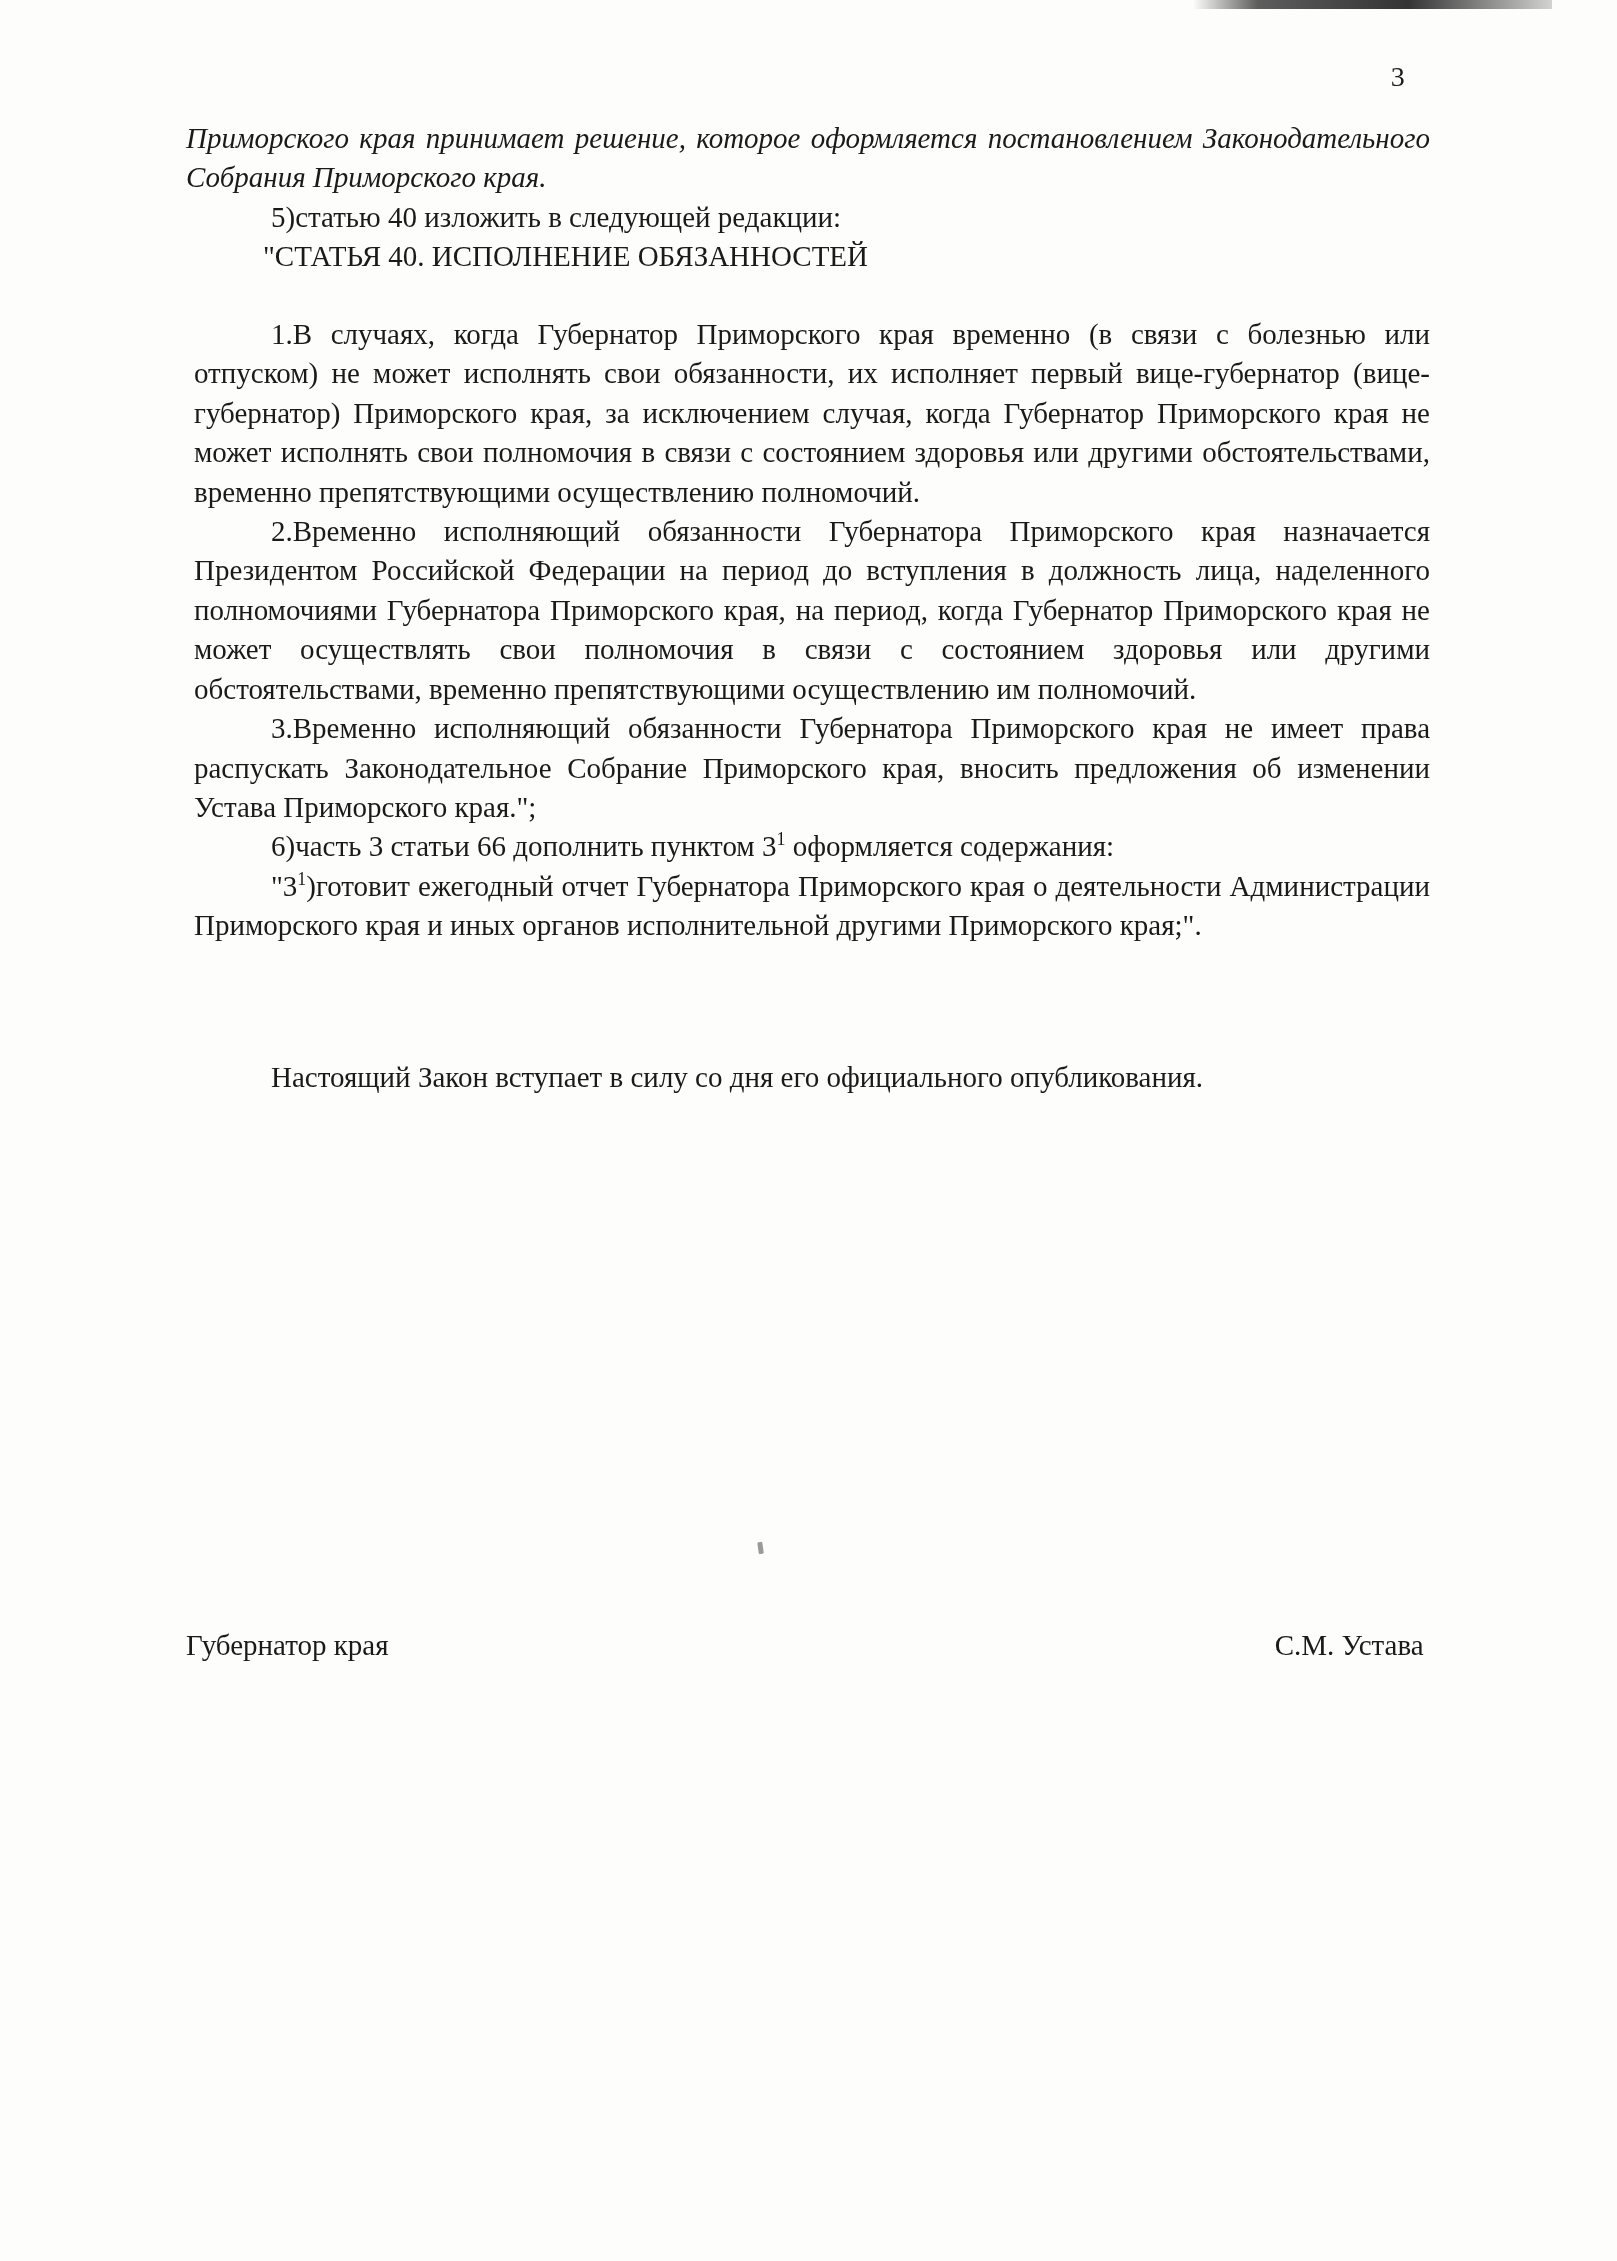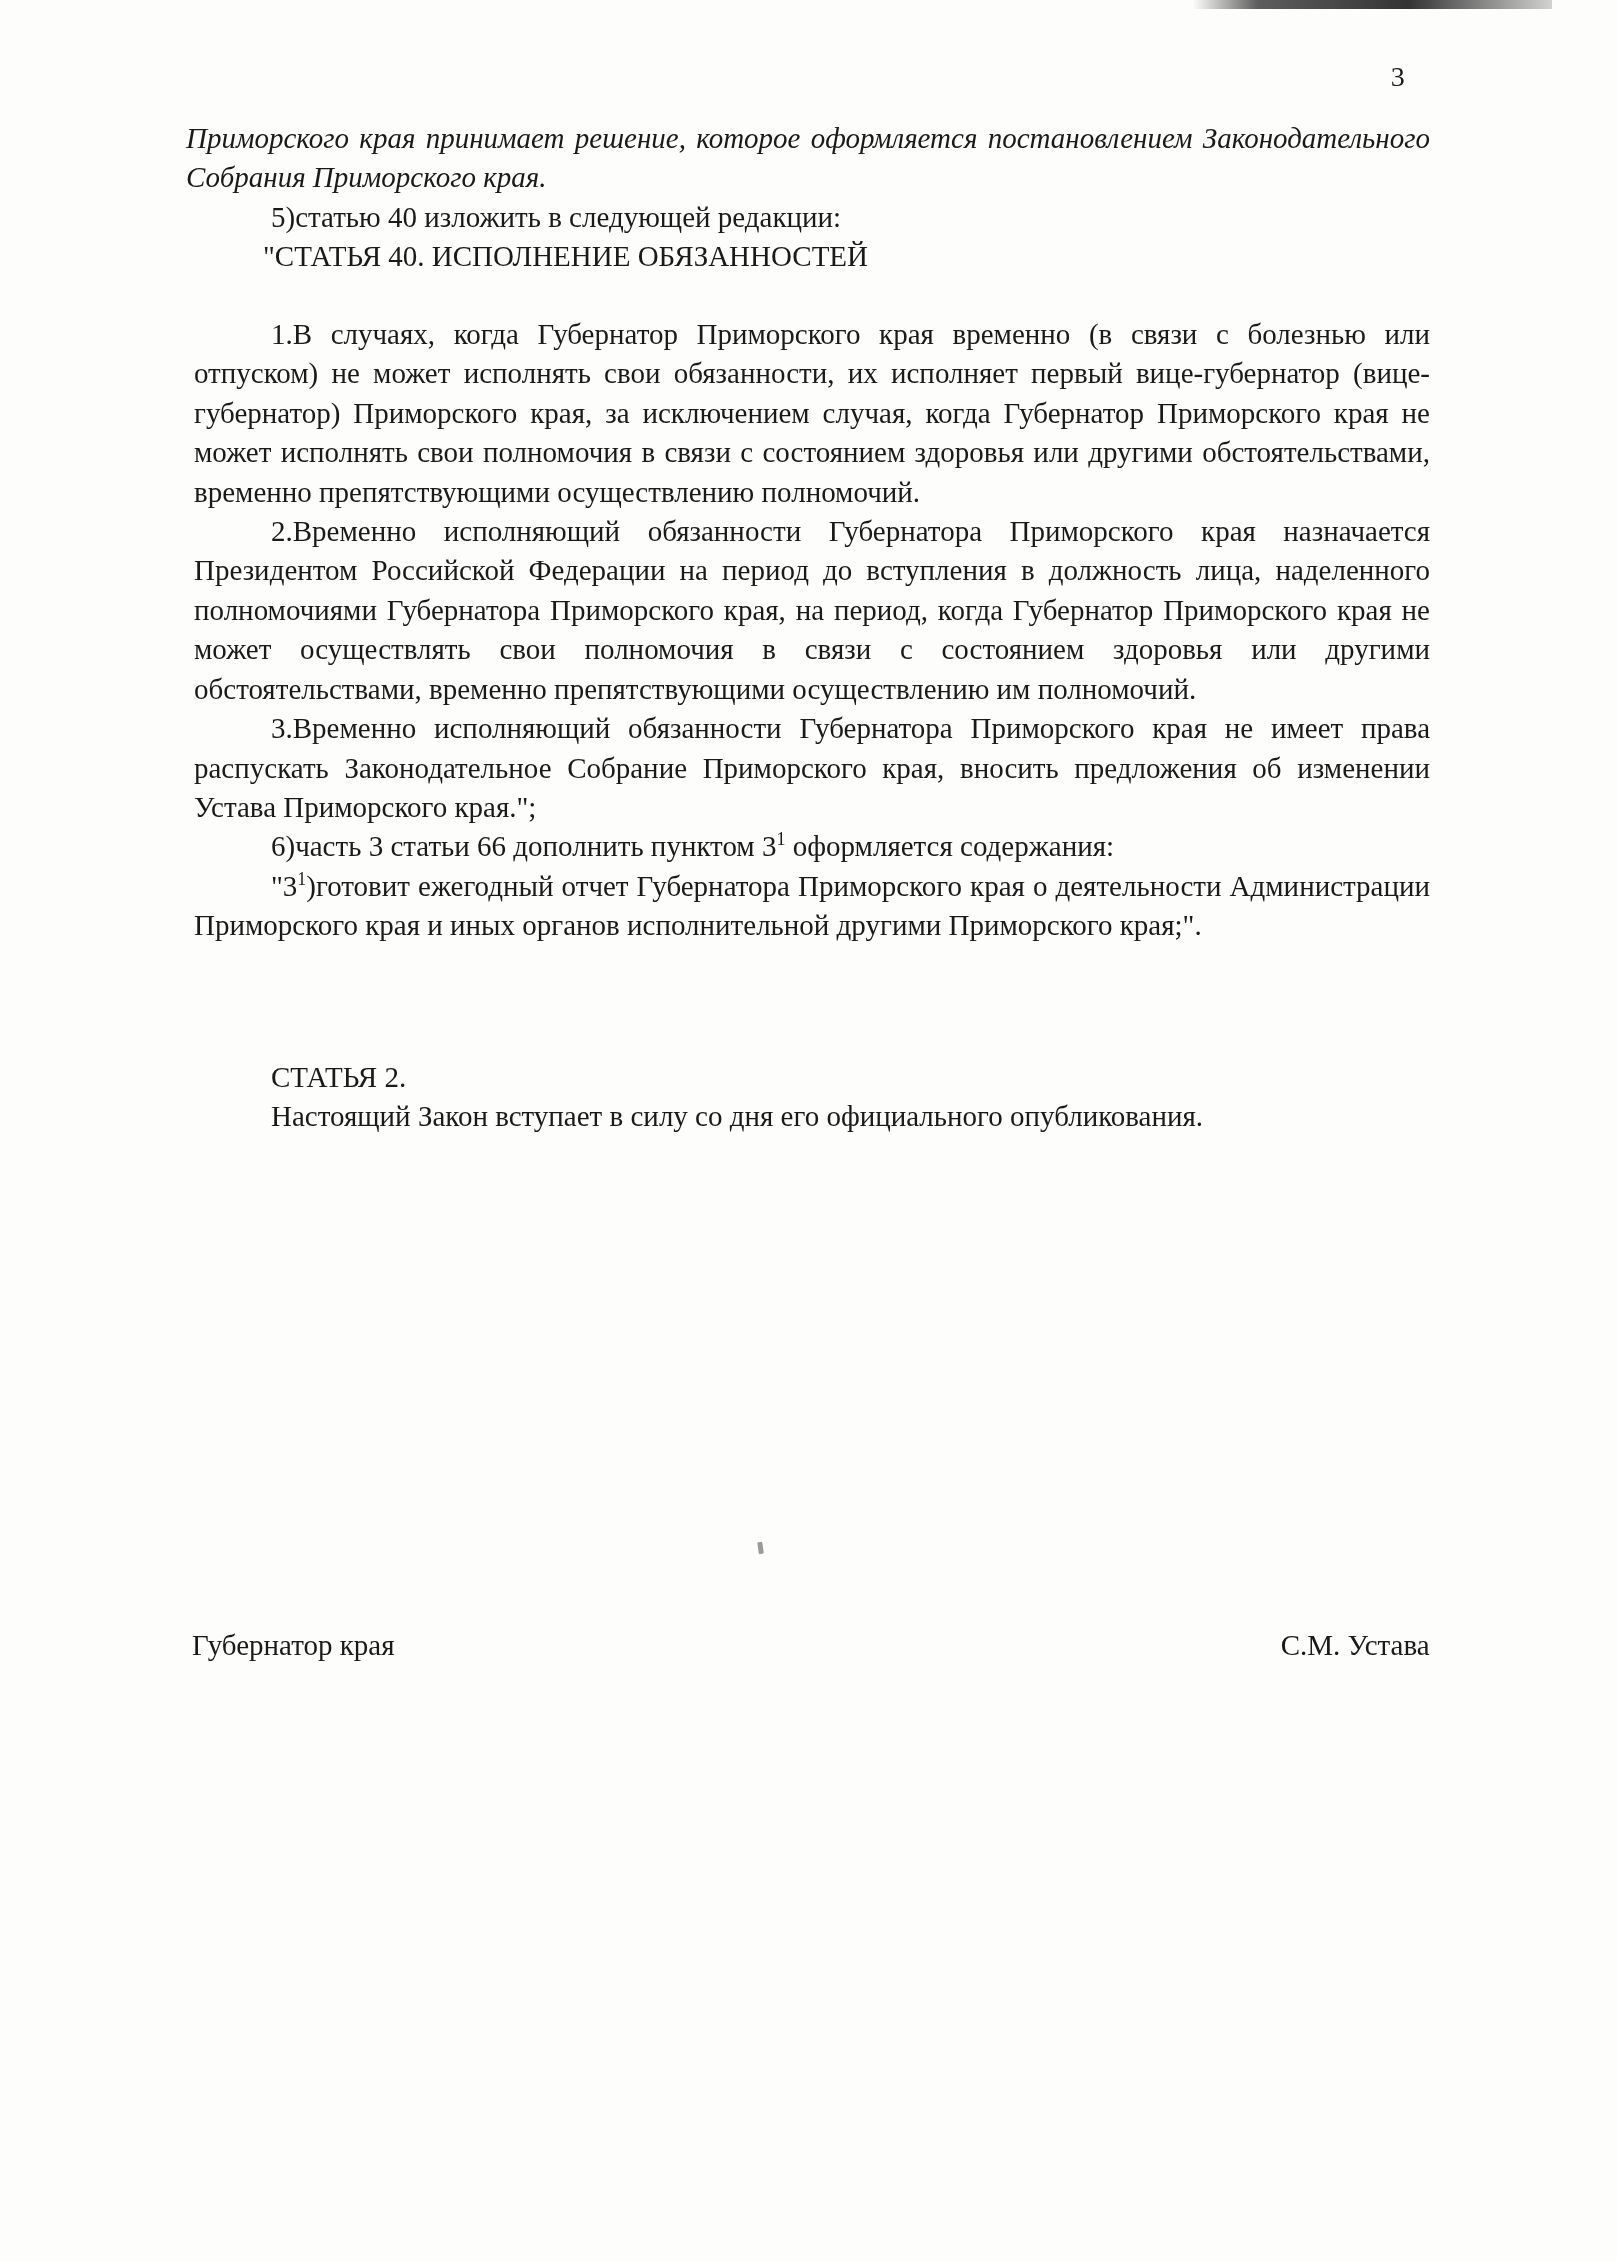--- a/index.html
+++ b/index.html
@@ -107,21 +107,20 @@
 
   .signature-row {
     position: absolute;
     top: 1629px;
     left: 186px;
     width: 1244px;
     display: flex;
     justify-content: space-between;
     align-items: baseline;
     font-size: 29px;
-    margin-left: 6px;
   }
   .signature-name {
     padding-right: 6.4px;
   }
 </style>
 </head>
 <body>
 
 <div class="page">
 
@@ -148,21 +147,20 @@
       <p class="indent">2.Временно исполняющий обязанности Губернатора Приморского края назначается Президентом Российской Федерации на период до вступления в должность лица, наделенного полномочиями Губернатора Приморского края, на период, когда Губернатор Приморского края не может осуществлять свои полномочия в связи с состоянием здоровья или другими обстоятельствами, временно препятствующими осуществлению им полномочий.</p>
 
       <p class="indent">3.Временно исполняющий обязанности Губернатора Приморского края не имеет права распускать Законодательное Собрание Приморского края, вносить предложения об изменении Устава Приморского края.";</p>
 
       <p class="indent"><span>6)часть 3 статьи 66 дополнить пунктом 3</span><sup>1</sup><span> оформляется содержания:</span></p>
 
       <p class="indent"><span>"3</span><sup>1</sup><span>)готовит ежегодный отчет Губернатора Приморского края о деятельности Администрации Приморского края и иных органов исполнительной другими Приморского края;".</span></p>
 
       <div class="gap-xl"></div>
 
-      <p class="indent">СТАТЬЯ 2.</p>
 
       <p class="indent">Настоящий Закон вступает в силу со дня его официального опубликования.</p>
 
     </div>
 
     <div class="stray-mark"></div>
 
     <div class="signature-row">
       <div class="signature-title">Губернатор края</div>
       <div class="signature-name">С.М. Устава</div>

